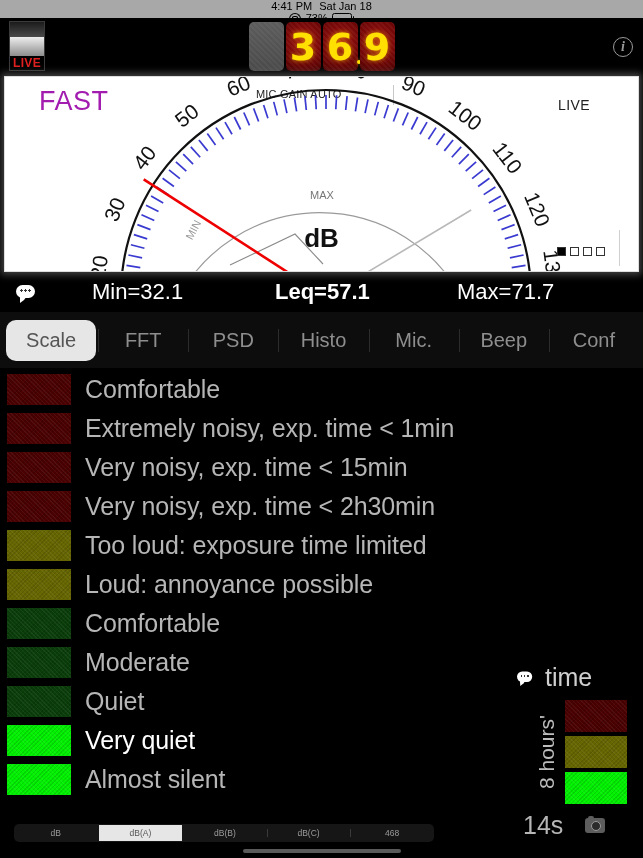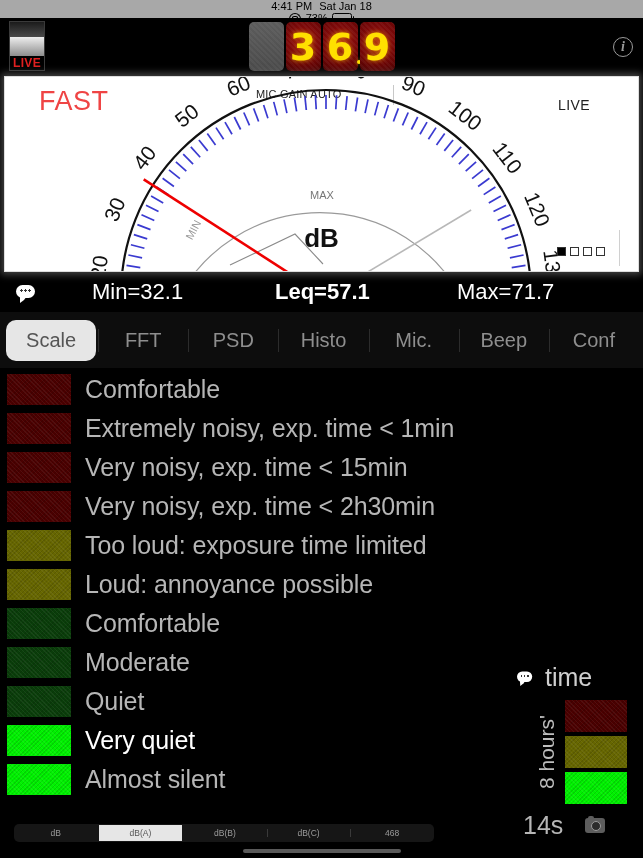--- a/index.html
+++ b/index.html
@@ -101,21 +101,21 @@
   .gauge-wrap {
     position:relative; margin:0 4px;
     height:196px;
     background:#fff;
     border:1px solid #ddd;
     box-shadow: 0 0 7px 3px rgba(120,120,120,.55);
     overflow:hidden;
   }
   .gauge-wrap .fast-label {
     position:absolute; left:34px; top:9px;
-    font-size:27px; color:#ef4444; letter-spacing:.5px;
+    font-size:27px; color:#a21caf; letter-spacing:.5px;
   }
   .gauge-wrap .micgain {
     position:absolute; left:251px; top:11px;
     font-size:11px; color:#222; letter-spacing:.2px;
   }
   .gauge-wrap .vline-1 {
     position:absolute; left:388px; top:8px; width:1px; height:20px; background:#c8c8c8;
   }
   .gauge-wrap .reset-label {
     position:absolute; right:48px; top:20px;

